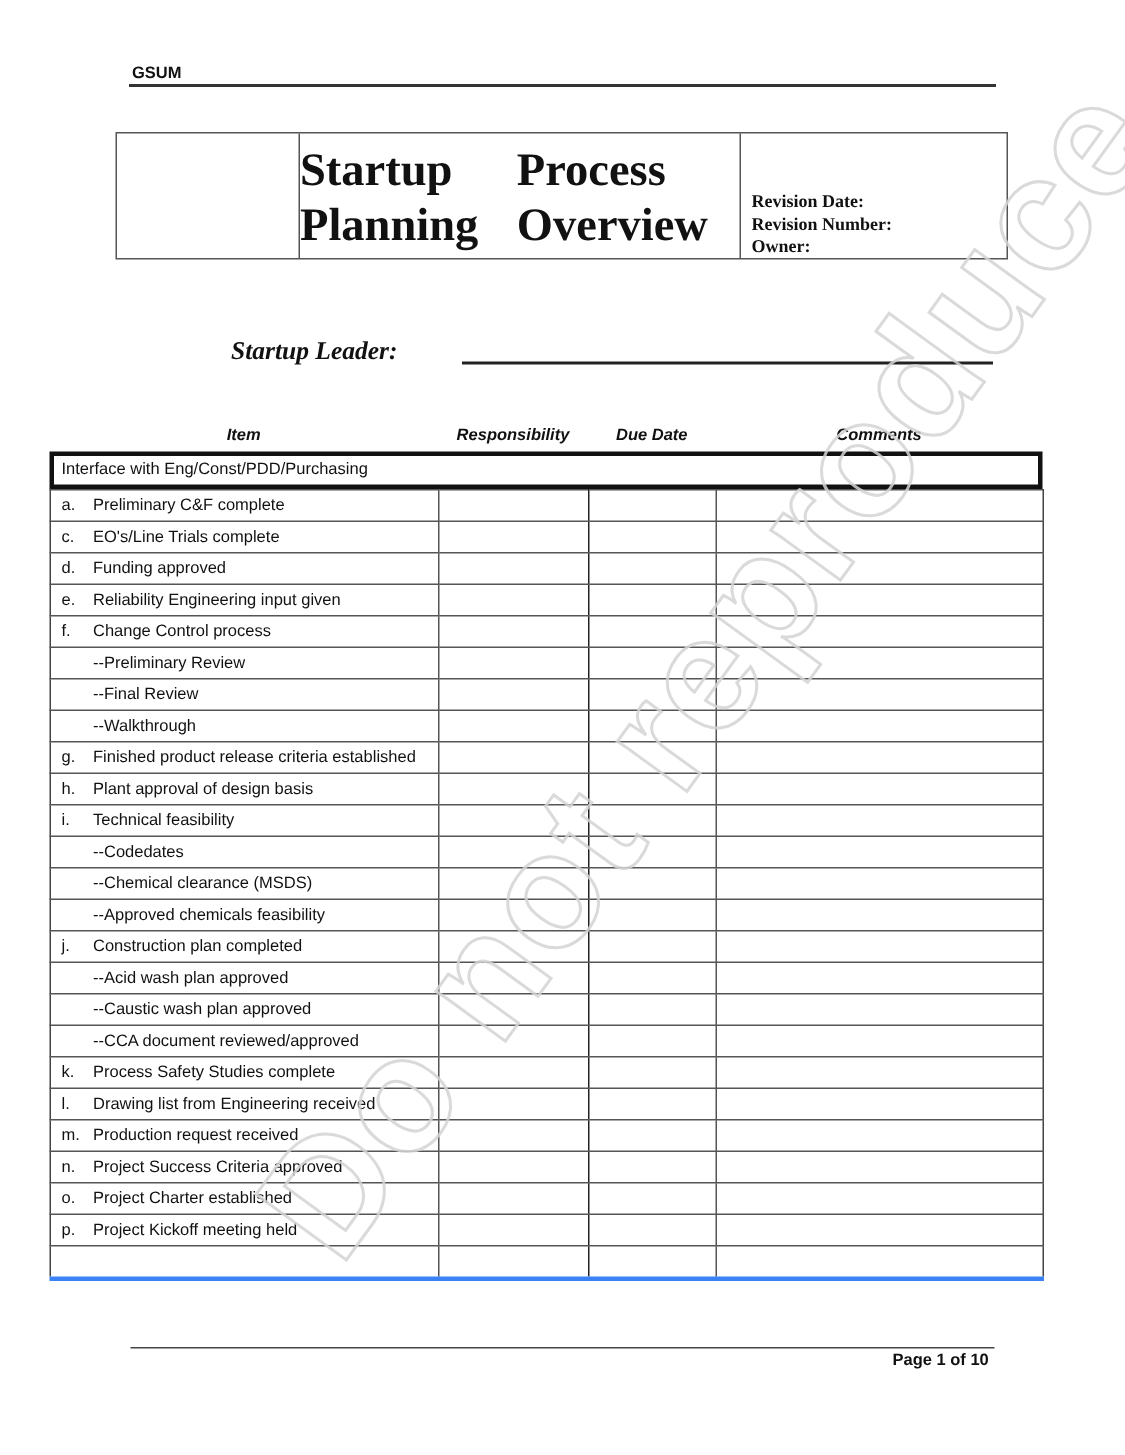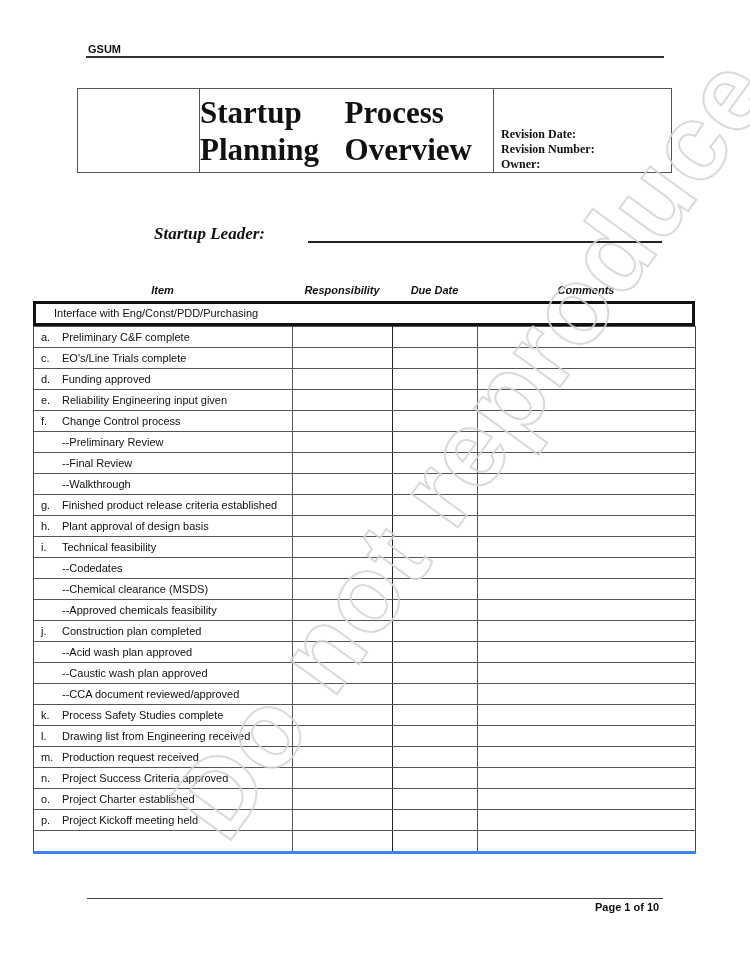--- a/index.html
+++ b/index.html
@@ -34,21 +34,21 @@
   }
   .leader-line {
     position: absolute; left: 308px; top: 241px; width: 354px; height: 0; border-top: 2px solid #222;
   }
   .col-head {
     position: absolute; top: 284px; font-size: 11px; font-weight: bold; font-style: italic;
     text-align: center;
   }
   .section-head {
     position: absolute; left: 33px; top: 301px; width: 662px; height: 25px; box-sizing: border-box;
-    border: 3px solid #111; font-size: 11px; padding-left: 18px; line-height: 19px;
+    border: 3px solid #111; font-size: 11px; padding-left: 5px; line-height: 19px;
   }
   table.grid {
     position: absolute; left: 33px; top: 326px; width: 662px; border-collapse: collapse;
     table-layout: fixed;
     border-bottom: 3px solid #3b82f6;
   }
   table.grid td {
     height: 20px; border: 1px solid #555; padding: 0; font-size: 11px; line-height: 20px;
     white-space: nowrap; overflow: hidden;
   }

